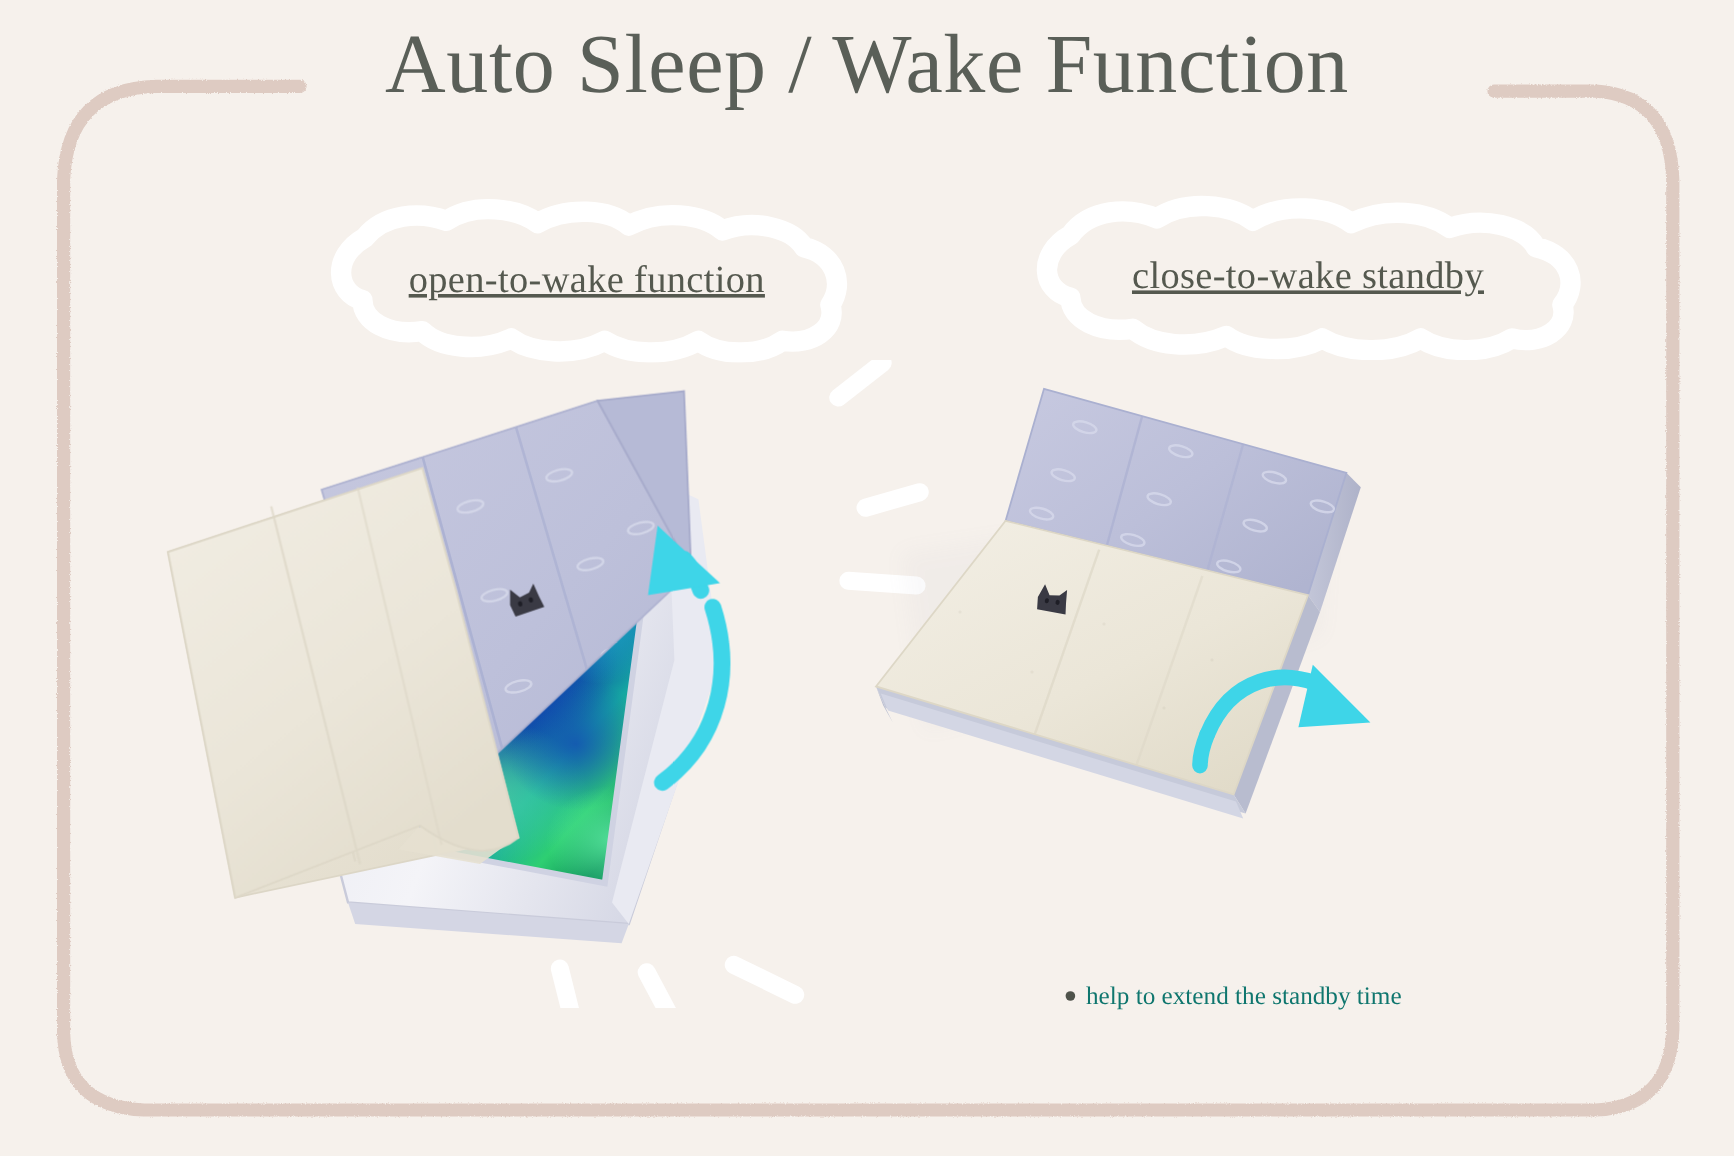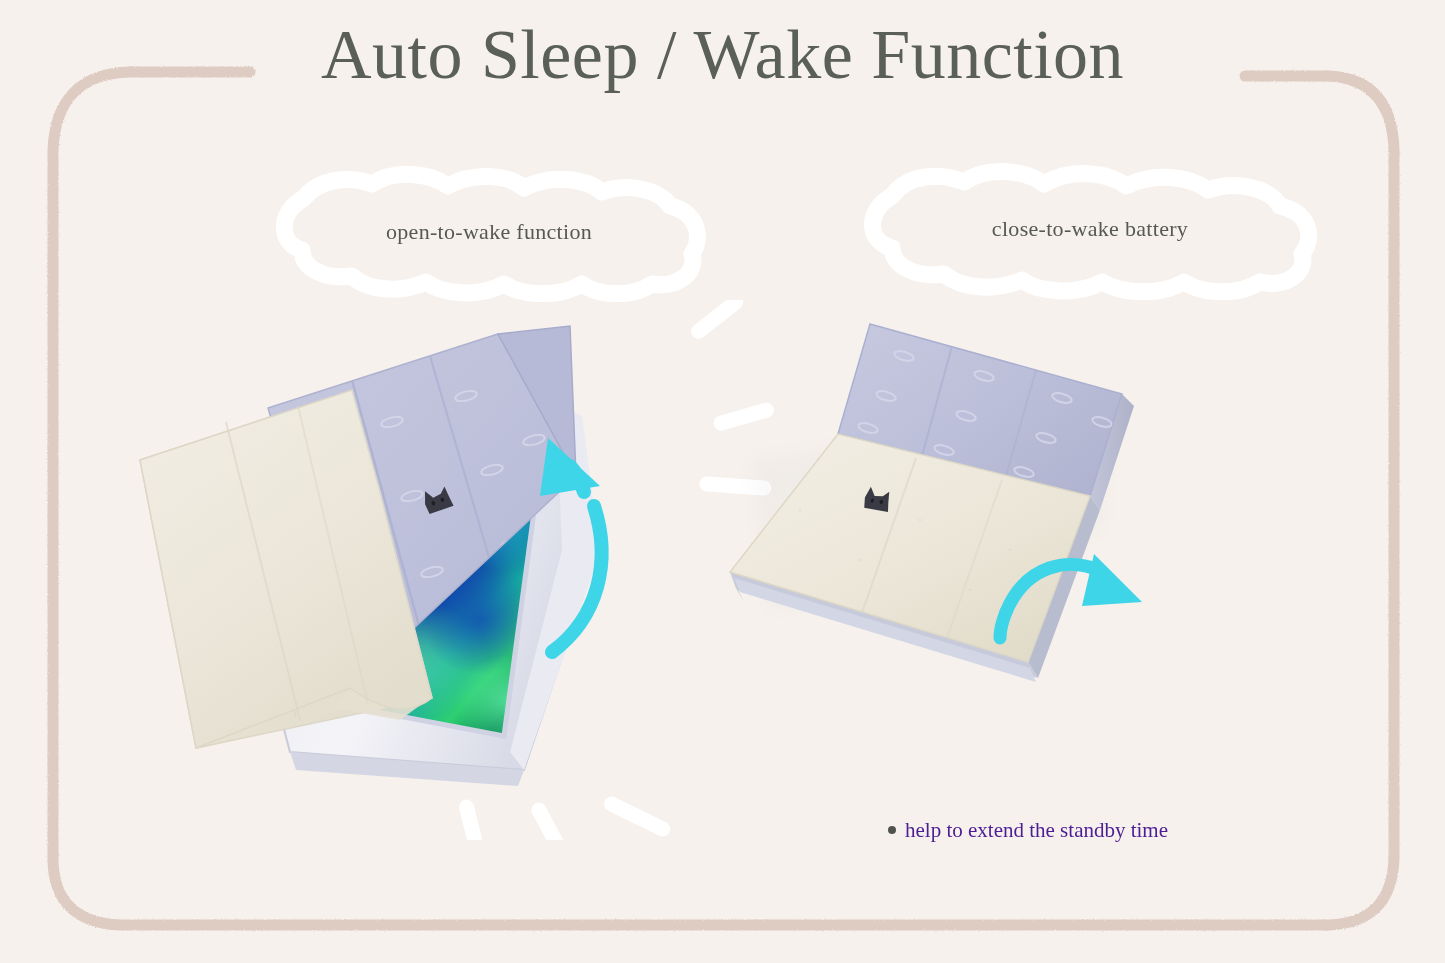--- a/index.html
+++ b/index.html
@@ -28,36 +28,37 @@
     white-space:nowrap;
   }
 
   
   .label-wrap{position:absolute;}
   .label-wrap .cloud{position:absolute;left:0;top:0;}
   .label-text{
     position:absolute;left:0;top:0;width:100%;height:100%;
     display:flex;align-items:center;justify-content:center;
     font-family:"Liberation Serif", serif;
-    font-size:22px;color:#55594f;letter-spacing:0.3px;
+    font-size:32px;color:#55594f;letter-spacing:0.3px;
     white-space:nowrap;
+    text-decoration:underline;
   }
   #label-open{left:246px;top:162px;width:486px;height:140px;}
   #label-close{left:836px;top:158px;width:508px;height:142px;}
 
   
   .product{position:absolute;}
   #product-open{left:100px;top:300px;width:700px;height:540px;}
   #product-closed{left:690px;top:310px;width:600px;height:470px;}
 
   
   .bullets{
     position:absolute;left:888px;top:820px;width:420px;
     font-family:"Liberation Serif", serif;
-    color:#4c1d95;
+    color:#0f766e;
   }
   .bullet-row{
     display:flex;align-items:baseline;gap:9px;
     font-size:21px;line-height:1.0;margin-bottom:18px;
     white-space:nowrap;
   }
   .bullet-dot{
     width:8px;height:8px;border-radius:50%;
     background:#4f534b;flex:0 0 auto;position:relative;top:-3px;
   }
@@ -118,21 +119,21 @@
                C 400 22 434 30 444 48
                C 472 54 480 78 466 96
                C 472 116 448 130 424 124
                C 402 138 366 136 348 124
                C 324 138 286 136 266 124
                C 240 138 202 134 186 122
                C 158 134 124 130 108 116
                C 80 120 56 108 56 90
                C 32 84 28 54 56 38 Z" fill="none" stroke="#ffffff" stroke-width="17" stroke-linejoin="round" stroke-linecap="round"></path>
     </svg>
-    <div class="label-text">close-to-wake battery</div>
+    <div class="label-text">close-to-wake standby</div>
   </div>
 
   <div class="product" id="product-open">
     <svg width="700" height="540" viewBox="0 0 700 540" xmlns="http://www.w3.org/2000/svg">
       <defs>
         <linearGradient id="screenGradL" x1="0" y1="0" x2="0.7" y2="1">
           <stop offset="0%" stop-color="#35cf6d"></stop>
           <stop offset="14%" stop-color="#12a3c6"></stop>
           <stop offset="30%" stop-color="#0e5cc0"></stop>
           <stop offset="46%" stop-color="#1a7ed8"></stop>

